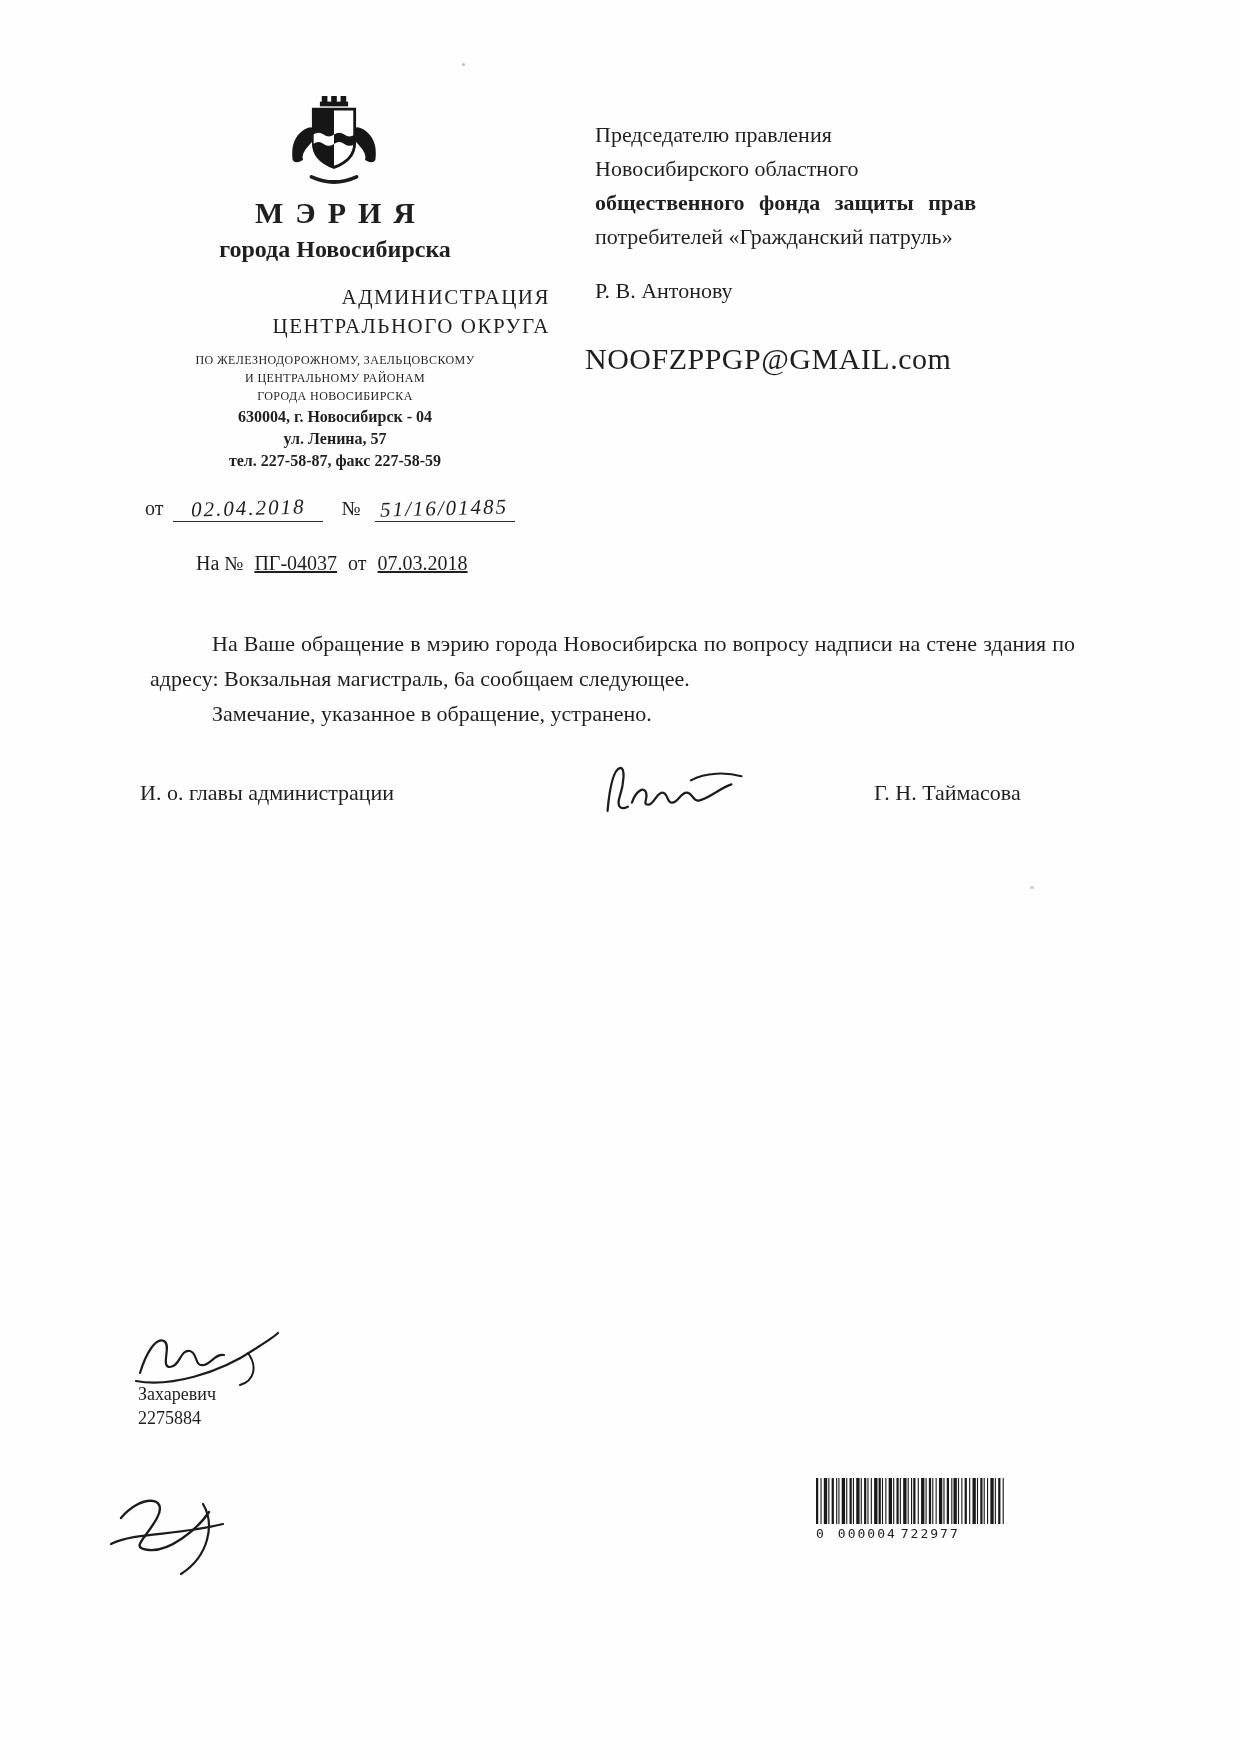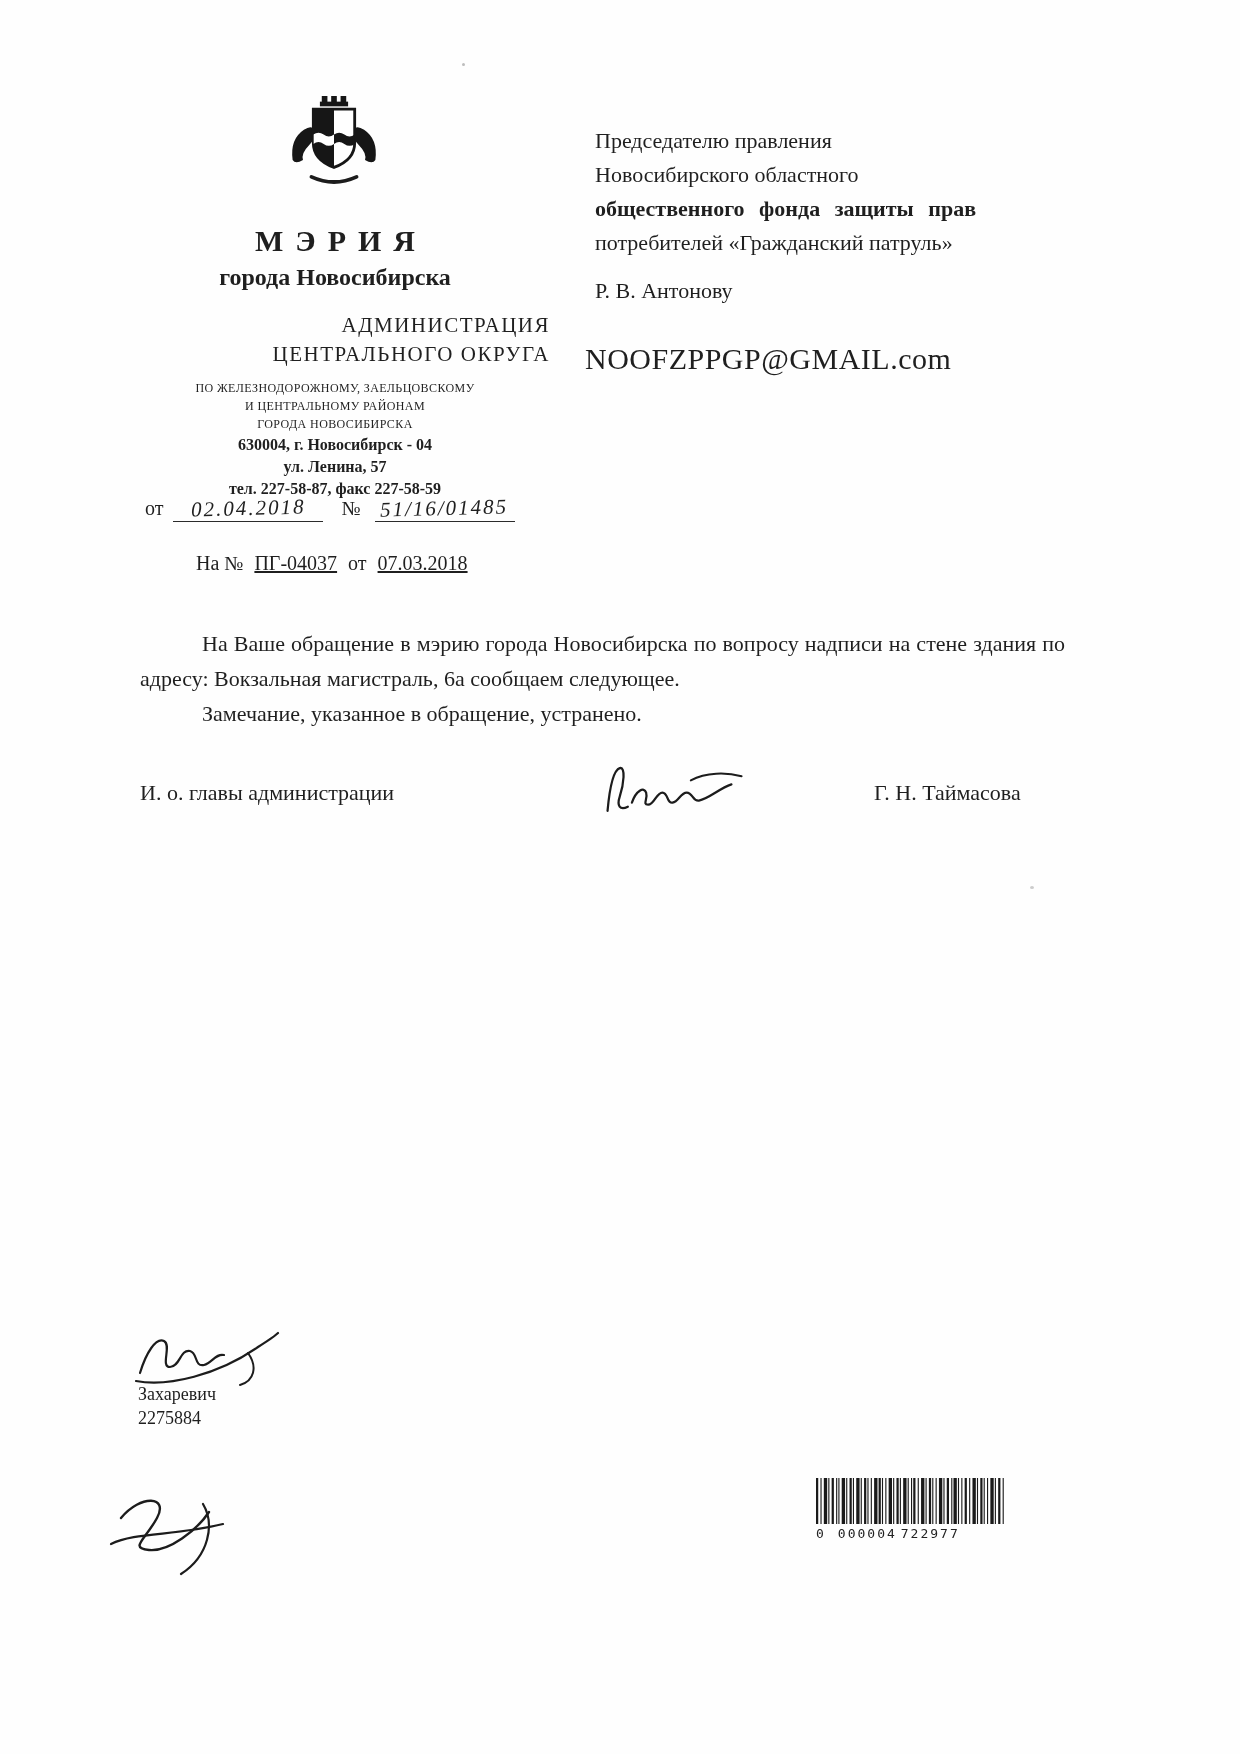--- a/index.html
+++ b/index.html
@@ -5,43 +5,43 @@
   * { margin:0; padding:0; box-sizing:border-box; }
   html,body { background:#ffffff; }
   .page {
     position:relative; width:1240px; height:1754px;
     background:#fefefe; overflow:hidden;
     font-family:"Liberation Serif", serif; color:#1f1f1f;
   }
   
   .emblem { position:absolute; left:287px; top:94px; width:94px; height:98px; }
   .org-block { position:absolute; left:120px; top:196px; width:430px; text-align:center; }
-  .org-title { font-size:30px; font-weight:bold; letter-spacing:12px; text-indent:12px;margin-top:28px; }
+  .org-title { font-size:30px; font-weight:bold; letter-spacing:12px; text-indent:12px; }
   .org-subtitle { font-size:24px; font-weight:bold; margin-top:6px; }
   .dept { font-size:21px; letter-spacing:1.5px; margin-top:4px;text-align:right; }
   .dept-first { margin-top:22px; }
   .detail-sm { font-size:12px; letter-spacing:.4px; margin-top:3px; }
   .detail-md { font-size:16px; margin-top:4px;font-weight:bold; }
   
   .ref-row { position:absolute; left:145px; top:496px; width:430px; font-size:20px; }
   .ref-label { display:inline-block; vertical-align:bottom; padding-bottom:2px; }
   .hand-line { display:inline-block; vertical-align:bottom; border-bottom:1.5px solid #2b2b2b; text-align:center; }
   .hand-line.first { width:150px; margin-left:10px; margin-right:18px; }
   .hand-line.second { width:140px; margin-left:14px; }
   .handwriting { font-style:italic; font-size:21px; letter-spacing:2px; display:inline-block; transform:rotate(-1.5deg); }
   .reply-row { position:absolute; left:196px; top:552px; font-size:20px; }
   .reply-row span { margin-right:6px; }
   .underlined { text-decoration:underline; }
   
-  .recipient { position:absolute; left:595px; top:124px; width:440px; font-size:22px; line-height:34px; }
+  .recipient { position:absolute; left:595px; top:118px; width:440px; font-size:22px; line-height:34px; }
   .recipient-line-justify { word-spacing:9px;font-weight:bold; }
   .recipient-name { position:absolute; left:595px; top:278px; font-size:22px; }
   .recipient-email { position:absolute; left:585px; top:342px; font-size:30px; letter-spacing:.5px; }
   
-  .letter-body { position:absolute; left:140px; top:626px; width:925px; font-size:22px; line-height:35px; text-align:justify; }
+  .letter-body { position:absolute; left:150px; top:626px; width:925px; font-size:22px; line-height:35px; text-align:justify; }
   .letter-body p { text-indent:62px; }
   
   .sign-position { position:absolute; left:140px; top:780px; font-size:22px; }
   .sign-signature { position:absolute; left:588px; top:758px; width:165px; height:66px; }
   .sign-name { position:absolute; left:874px; top:780px; font-size:22px; }
   
   .exec-signature { position:absolute; left:128px; top:1322px; width:160px; height:72px; }
   .exec-name { position:absolute; left:138px; top:1384px; font-size:18px; }
   .exec-phone { position:absolute; left:138px; top:1408px; font-size:18px; }
   .exec-scribble { position:absolute; left:104px; top:1484px; width:132px; height:100px; }

